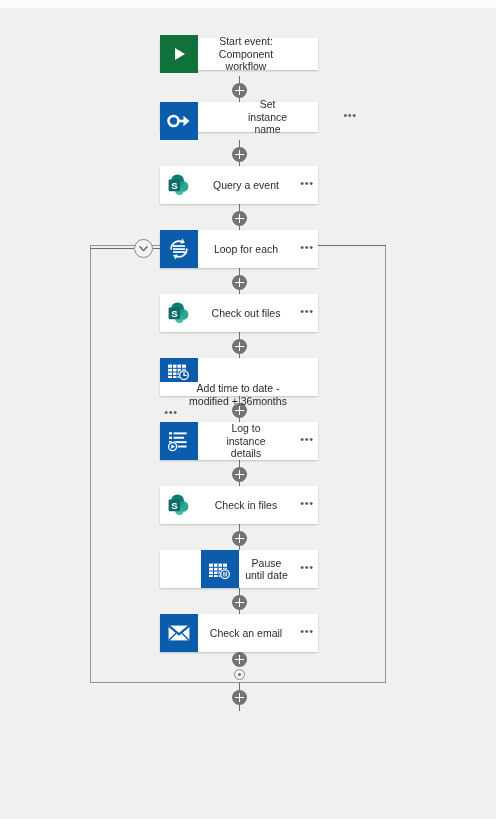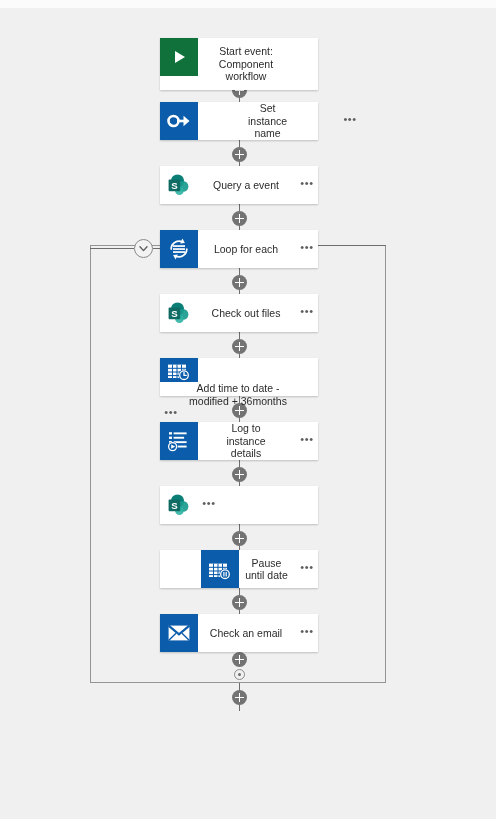--- a/index.html
+++ b/index.html
@@ -169,31 +169,31 @@
     <div class="collapse-toggle" style="left: 134px; top: 239px;">
       <span>
         <svg width="13" height="13" viewBox="0 0 13 13" aria-hidden="true">
           <polyline points="3,4.8 6.5,8.6 10,4.8" fill="none" stroke="#5e5e5e" stroke-width="1.4" stroke-linecap="round" stroke-linejoin="round"></polyline>
         </svg>
       </span>
     </div>
     <div class="conn-line" style="left: 90px; top: 248px; width: 44px; height: 1px;"></div>
     <div class="conn-line" style="left: 153px; top: 248px; width: 7px; height: 1px;"></div>
     <div class="conn-line" style="left: 318px; top: 245px; width: 68px; height: 1px;"></div>
-    <div class="node" style="left: 160px; top: 38px; width: 158px; height: 52px;">
+    <div class="node" style="left: 160px; top: 38px; width: 158px; height: 32px; align-items: center;">
       <div class="node-icon tile-green">
         <svg width="20" height="20" viewBox="0 0 20 20" aria-hidden="true">
           <polygon points="6,4 16,10 6,16" fill="#ffffff"></polygon>
         </svg>
       </div>
       <div class="node-label">Start event:
 Component workflow</div>
       <div class="node-more"></div>
     </div>
-    <div class="node" style="left: 160px; top: 102px; width: 158px; height: 38px; gap: 48px;">
+    <div class="node" style="left: 160px; top: 102px; width: 158px; height: 30px; gap: 48px;">
       <div class="node-icon tile-blue">
         <svg width="24" height="22" viewBox="0 0 24 22" aria-hidden="true">
           <circle cx="6.5" cy="11" r="5" fill="none" stroke="#ffffff" stroke-width="2.6"></circle>
           <circle cx="6.5" cy="11" r="1.3" fill="#0b5cab"></circle>
           <rect x="10" y="9.7" width="9" height="2.6" fill="#ffffff"></rect>
           <polygon points="16.5,5.8 22.5,11 16.5,16.2" fill="#ffffff"></polygon>
         </svg>
       </div>
       <div class="node-label">Set instance name</div>
       <div class="node-more">•••</div>
@@ -285,20 +285,21 @@
     <div class="node" style="left: 160px; top: 486px; width: 158px; height: 38px;">
       <div class="node-icon tile-white">
         <svg width="26" height="24" viewBox="0 0 26 24" aria-hidden="true">
           <circle cx="11.5" cy="8" r="6.6" fill="#0b7f75"></circle>
           <circle cx="17" cy="13.4" r="5.4" fill="#1a9b8e" opacity="0.92"></circle>
           <circle cx="13.4" cy="17.8" r="4.3" fill="#2fb3a2" opacity="0.9"></circle>
           <rect x="2.6" y="6.6" width="11.6" height="11.6" rx="0.8" fill="#0f6b64"></rect>
           <text x="8.4" y="15.6" font-family="Liberation Sans, sans-serif" font-size="9.6" font-weight="bold" fill="#ffffff" text-anchor="middle">S</text>
         </svg>
       </div>
+      <div class="node-label">Check in files</div>
       <div class="node-more">•••</div>
     </div>
     <div class="node" style="left: 160px; top: 550px; width: 158px; height: 38px; padding-left: 41px;">
       <div class="node-icon tile-blue">
         <svg width="26" height="24" viewBox="0 0 26 24" aria-hidden="true">
           <rect x="2" y="3" width="18" height="17" fill="#ffffff"></rect>
           <rect x="2" y="3" width="18" height="3.6" fill="#0b5cab"></rect>
           <g stroke="#0b5cab" stroke-width="1.05">
             <line x1="6.5" y1="6.6" x2="6.5" y2="20"></line>
             <line x1="11" y1="6.6" x2="11" y2="20"></line>

